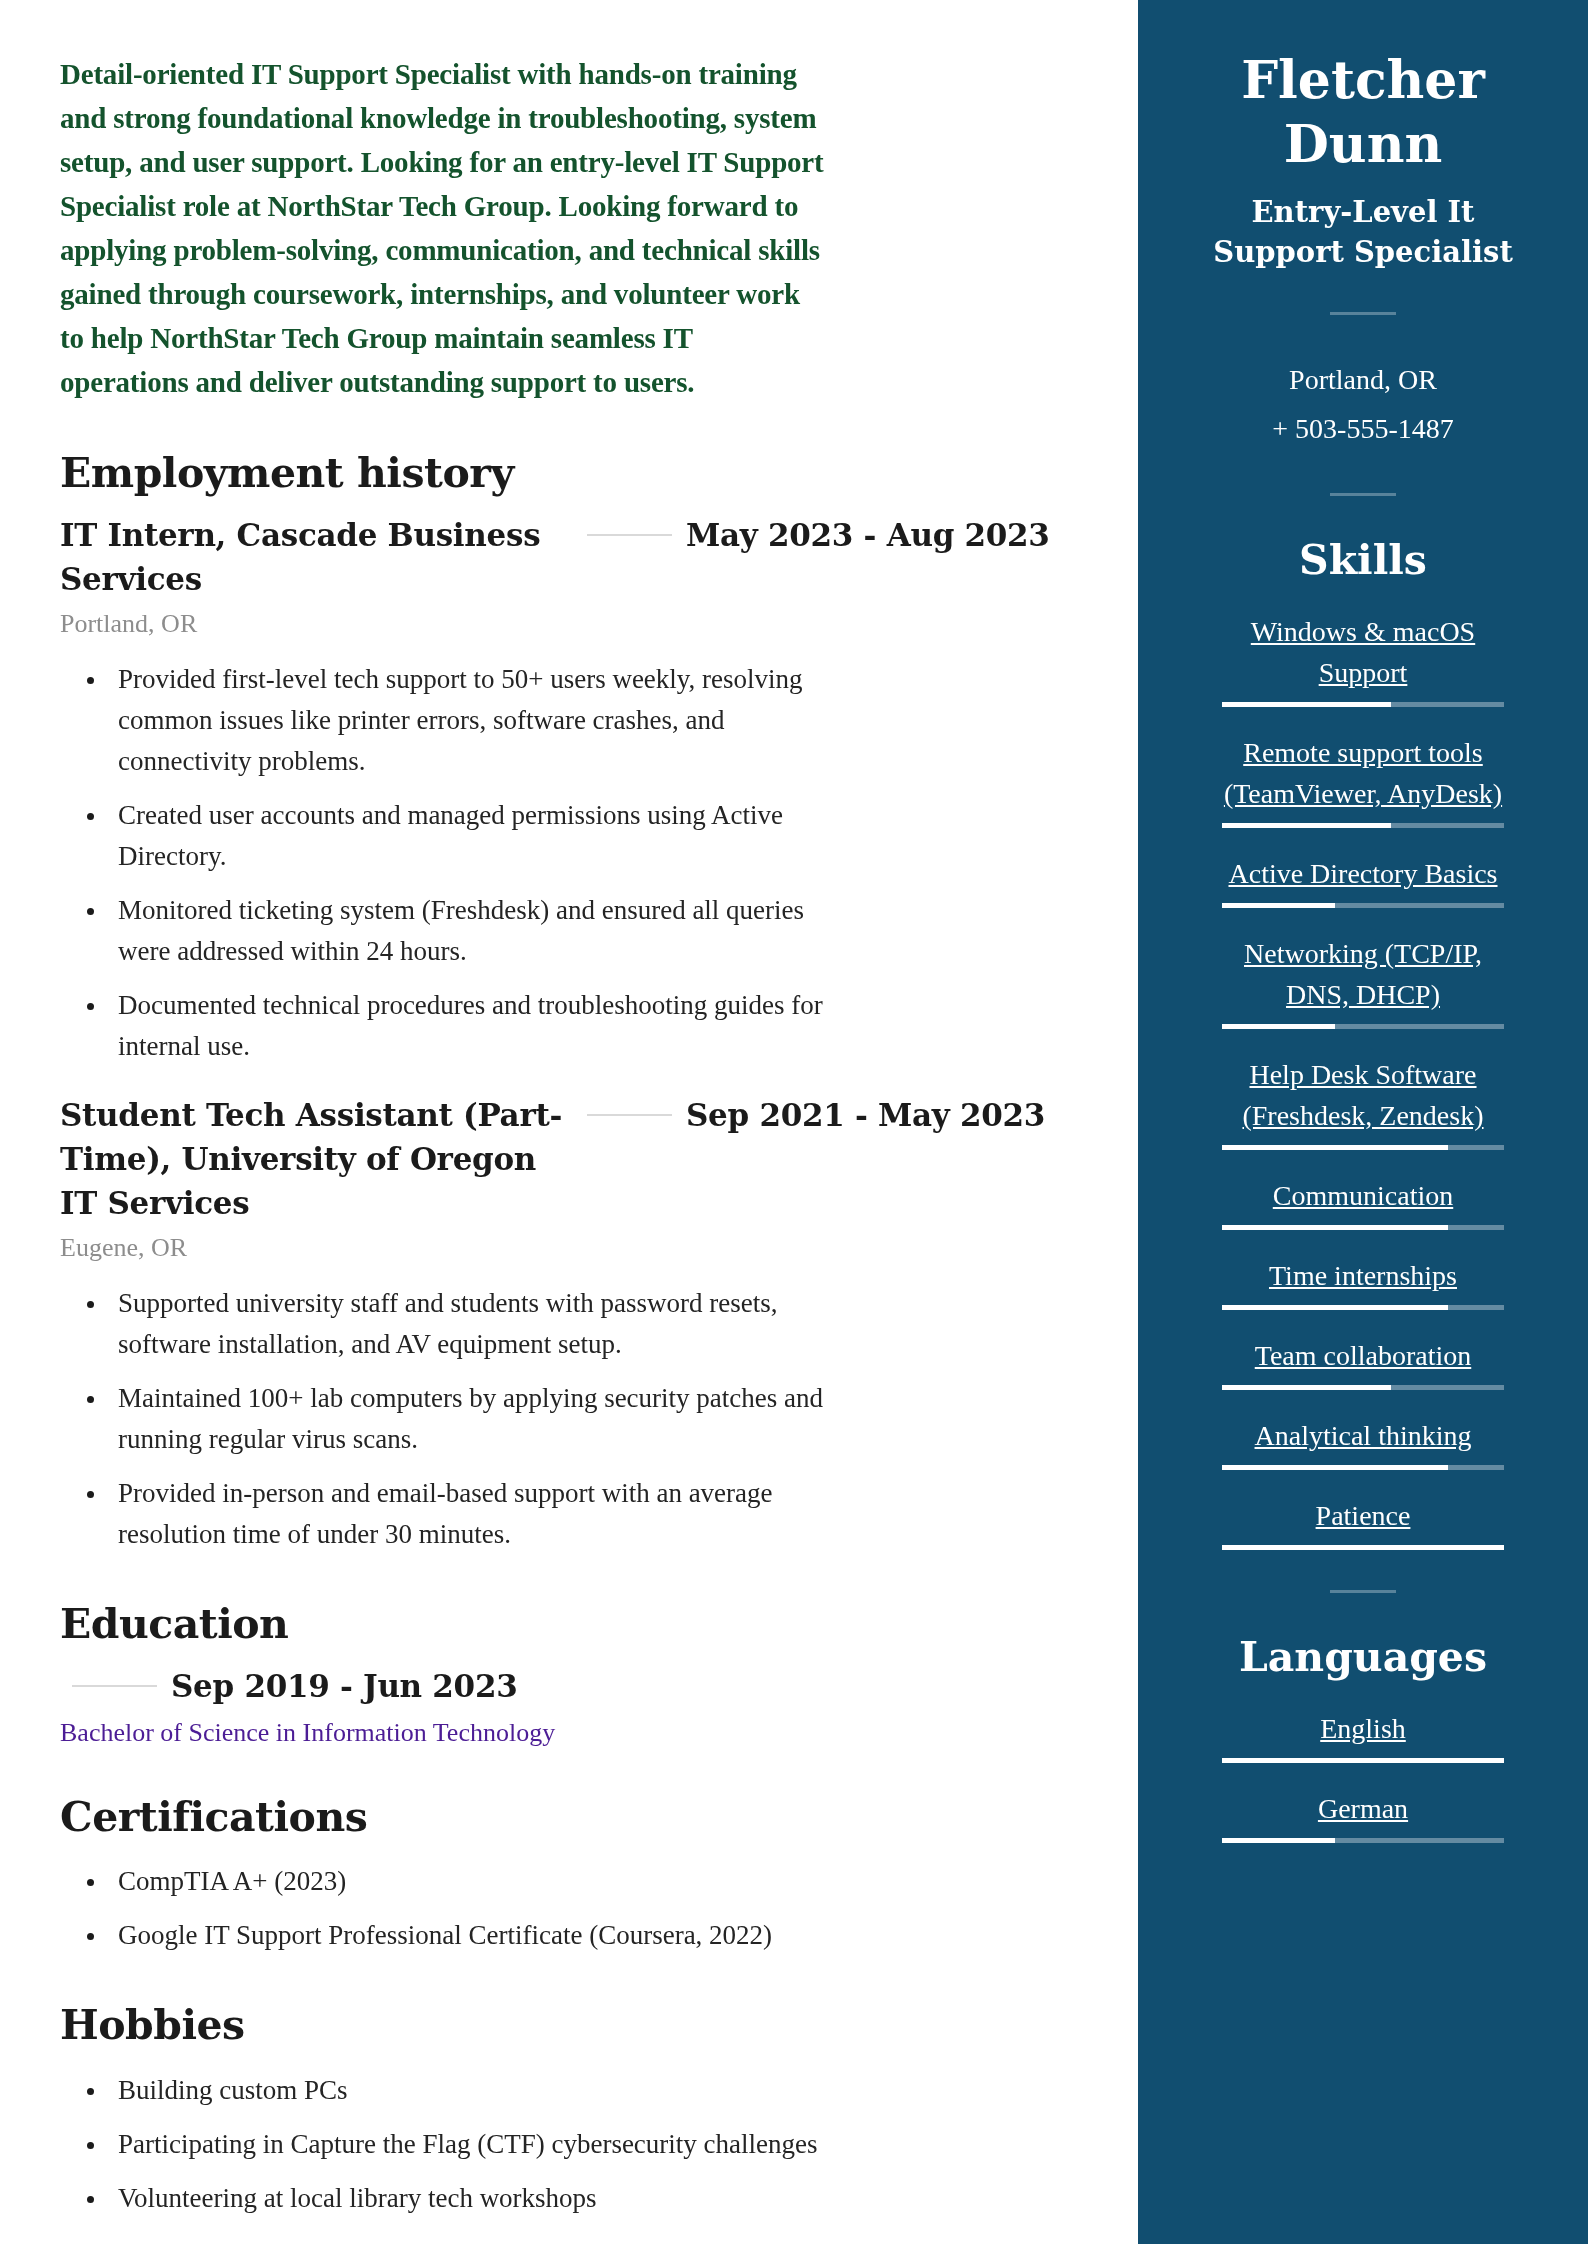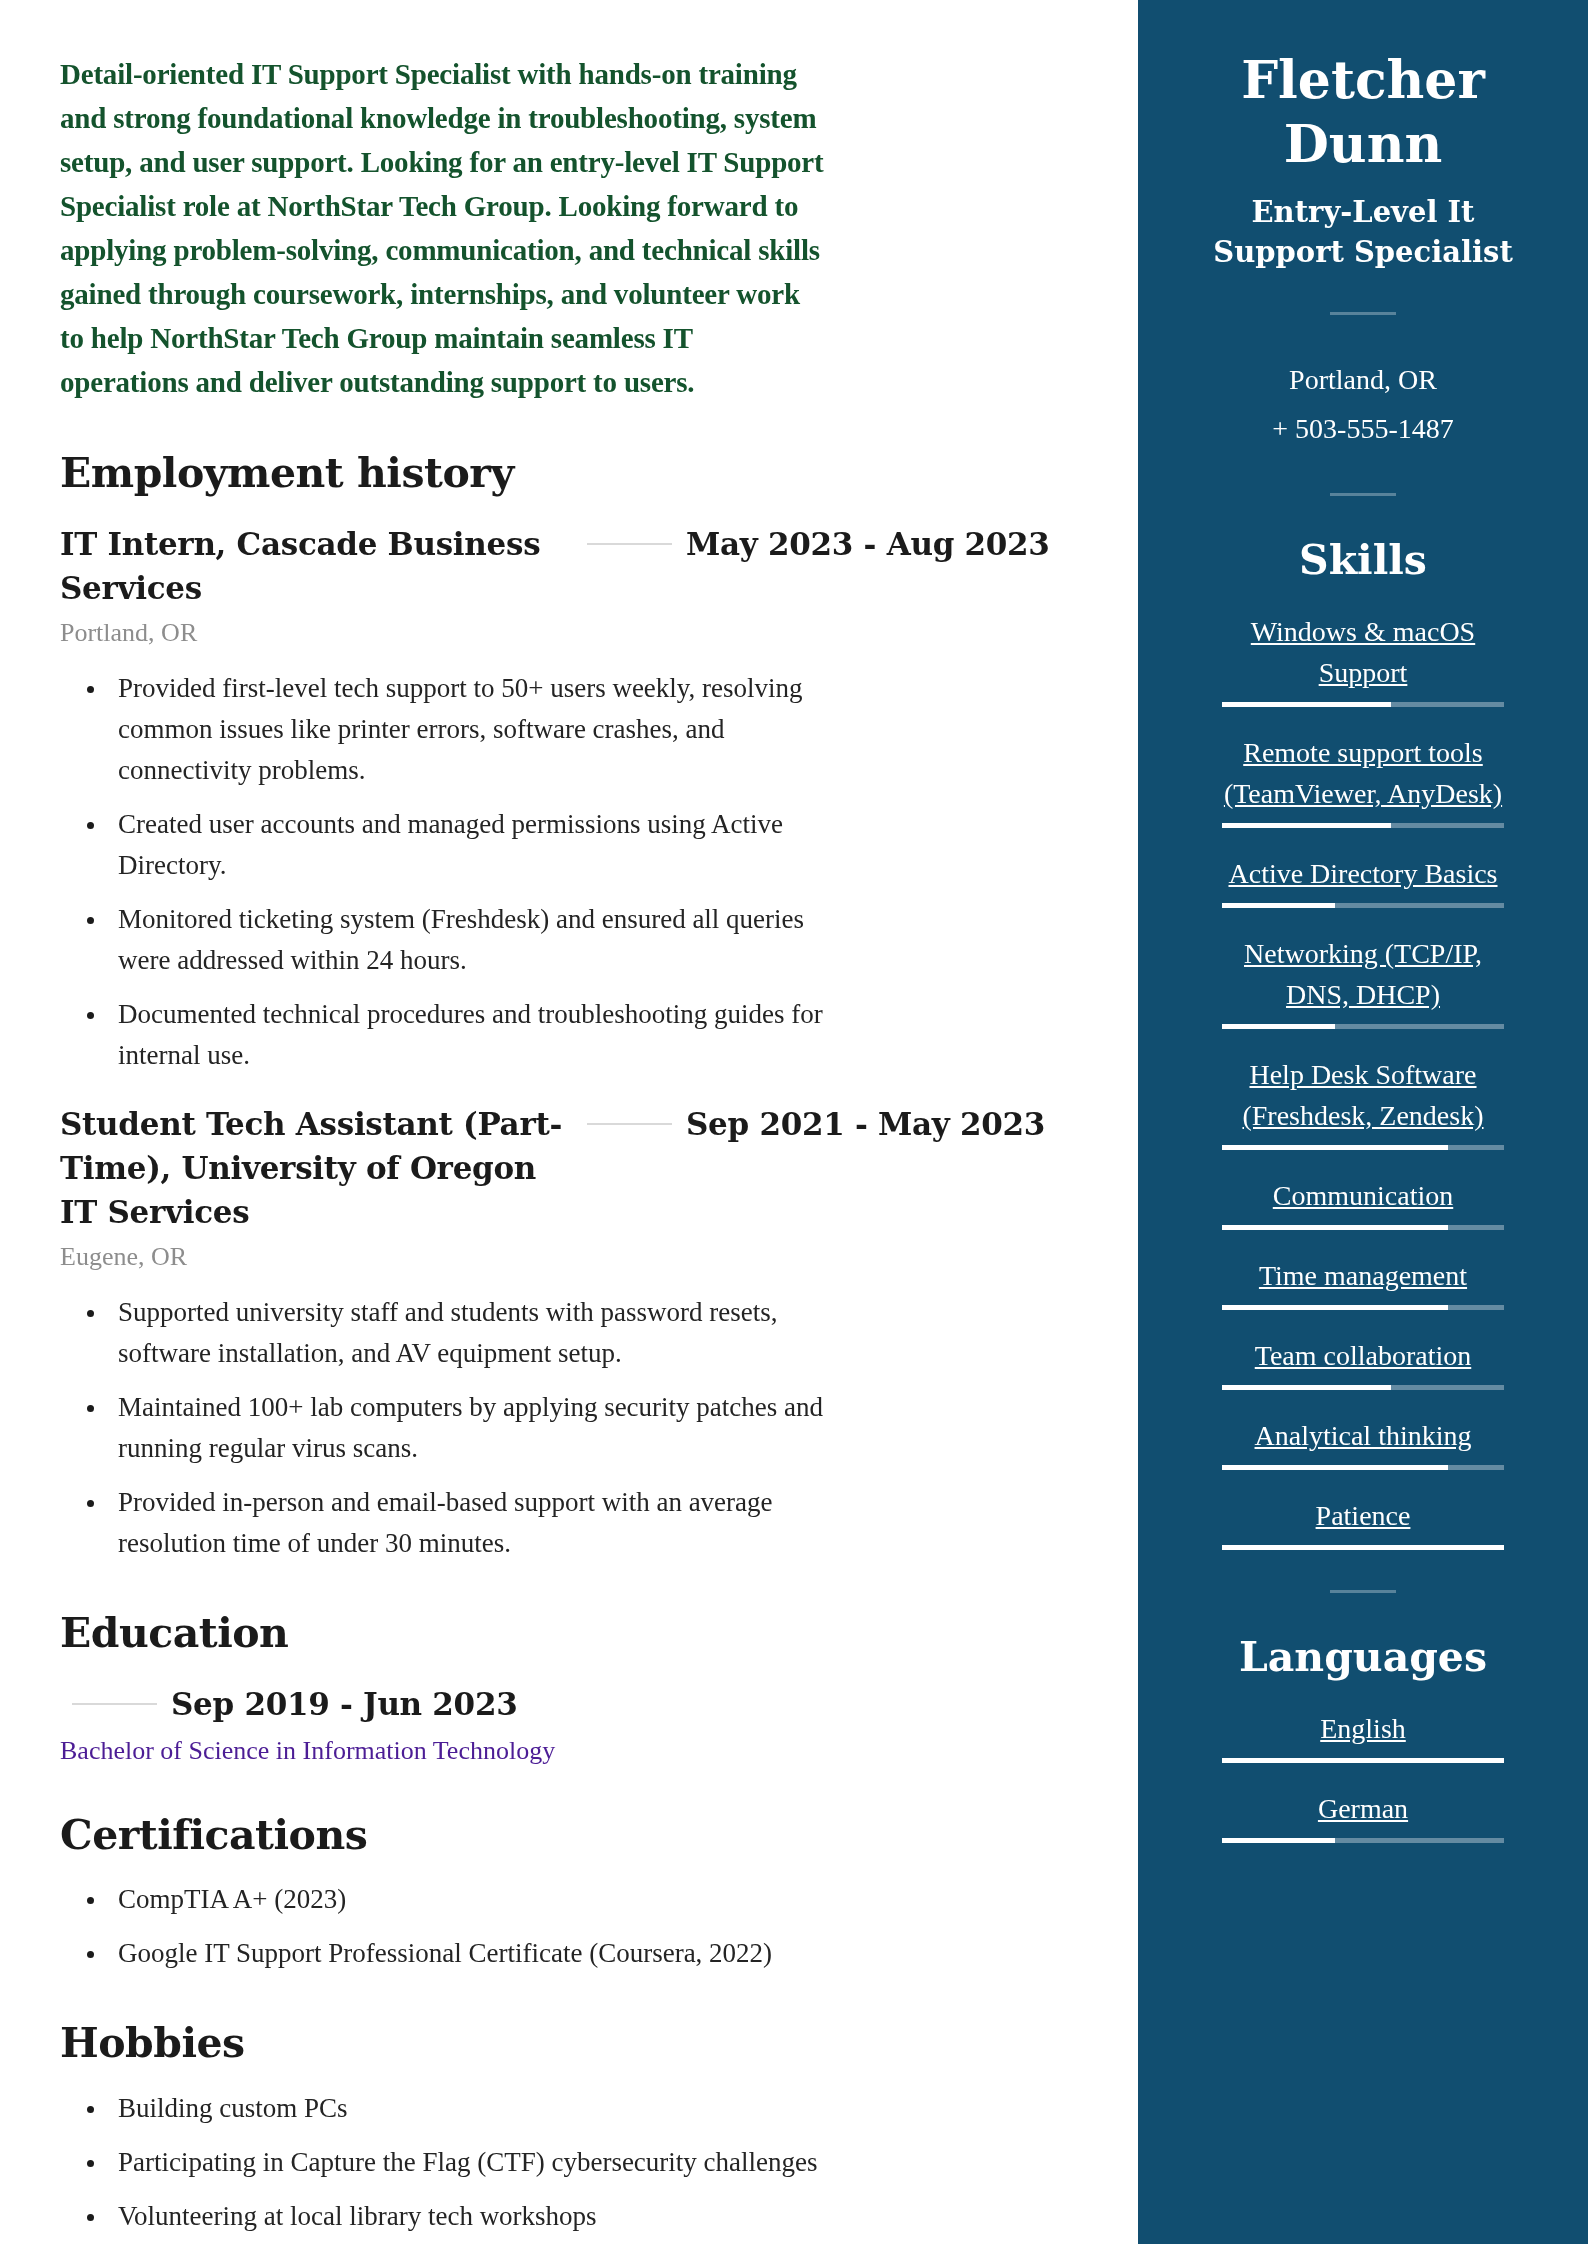--- a/index.html
+++ b/index.html
@@ -6,21 +6,21 @@
   body{width:1588px;height:2244px;font-family:"Liberation Serif", serif;-webkit-font-smoothing:antialiased;}
   .page{position:relative;width:1588px;height:2244px;background:#ffffff;overflow:hidden;}
 
   
   .main{position:absolute;top:0;left:0;width:1138px;box-sizing:border-box;
         padding:52px 30px 0 60px;color:#2b2b2b;}
   .summary{font-weight:bold;font-size:29px;line-height:44px;width:766px;margin:0;
            color:#14532d;letter-spacing:-0.2px;}
   h2.section{font-family:"DejaVu Serif", serif;font-size:41px;line-height:1.15;
              color:#1b1b1b;margin:46px 0 14px 0;letter-spacing:-0.5px;}
-  .entry{margin-top:25px;}
+  .entry{margin-top:16px;}
   .entry-header{display:flex;align-items:flex-start;}
   .entry-title{font-family:"DejaVu Serif", serif;font-size:31px;line-height:44px;
                font-weight:bold;color:#1b1b1b;width:515px;flex:0 0 515px;margin:0;
                letter-spacing:-0.3px;}
   .connector{flex:0 0 85px;height:2px;background:#d9d9d9;margin:21px 14px 0 12px;}
   .entry-date{font-family:"DejaVu Serif", serif;font-size:31px;line-height:44px;
               font-weight:bold;color:#1b1b1b;white-space:nowrap;letter-spacing:-0.3px;}
   .entry-location{font-size:26px;color:#8d8d8d;margin-top:8px;}
   .entry-sub{font-size:26px;color:#4c1d95;margin-top:10px;}
   ul.bullets{margin:20px 0 26px 0;padding:0 0 0 48px;width:800px;box-sizing:border-box;}
@@ -158,21 +158,21 @@
             <div class="bar-fill" style="width: 80%;"></div>
           </div>
       </div>
       <div class="skill">
         <div class="skill-label">Communication</div>
         <div class="bar">
             <div class="bar-fill" style="width: 80%;"></div>
           </div>
       </div>
       <div class="skill">
-        <div class="skill-label">Time management</div>
+        <div class="skill-label">Time internships</div>
         <div class="bar">
             <div class="bar-fill" style="width: 80%;"></div>
           </div>
       </div>
       <div class="skill">
         <div class="skill-label">Team collaboration</div>
         <div class="bar">
             <div class="bar-fill" style="width: 60%;"></div>
           </div>
       </div>

